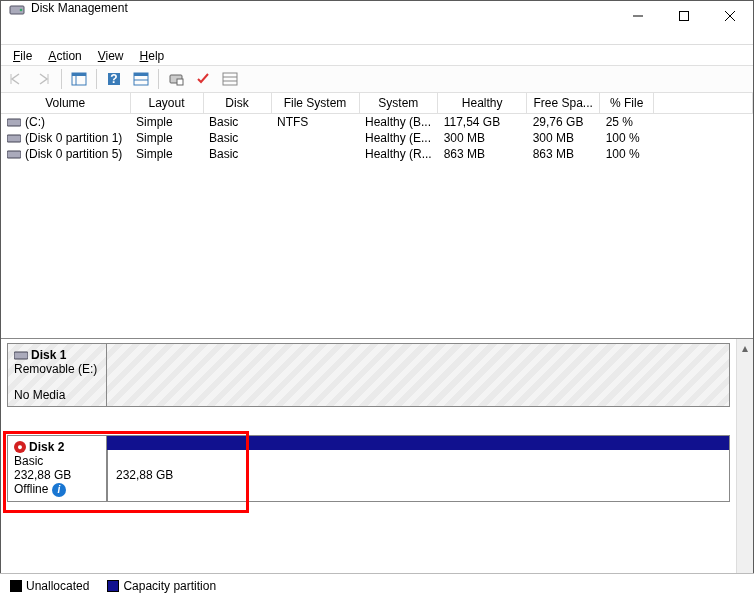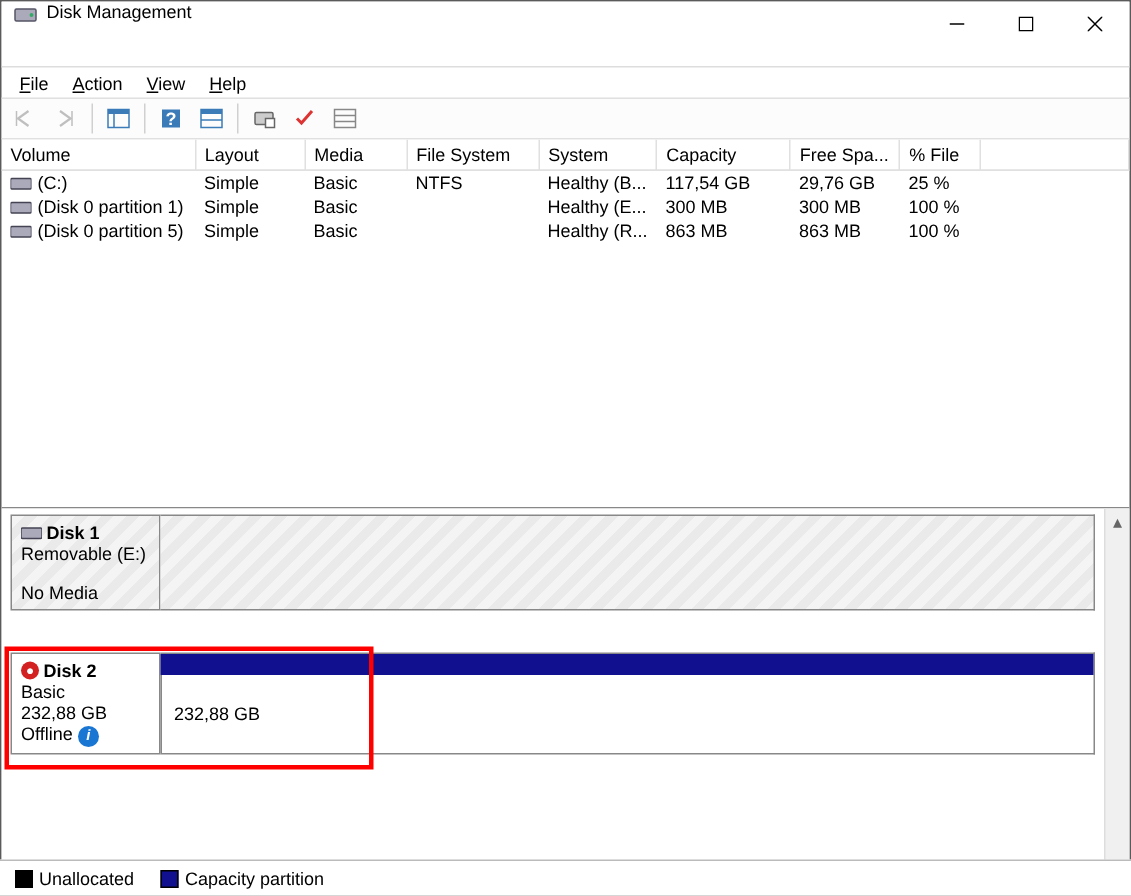--- a/index.html
+++ b/index.html
@@ -18,21 +18,21 @@
 .menubar .menu-item .ul { text-decoration: underline; }
 
 
 .toolbar { height: 28px; display: flex; align-items: center; padding: 0 4px; gap: 3px; border-top: 1px solid #e0e0e0; border-bottom: 1px solid #e0e0e0; background: #fcfcfc; }
 .toolbar .tb-btn { width: 24px; height: 22px; display: flex; align-items: center; justify-content: center; border: 1px solid transparent; }
 .toolbar .tb-btn.disabled { opacity: 0.4; }
 .toolbar .sep { width: 1px; height: 20px; background: #d0d0d0; margin: 0 2px; }
 
 
 .volume-list { border-collapse: collapse; width: 100%; }
-.volume-list th { text-align: left; font-weight: normal; padding: 3px 6px; border-right: 1px solid #e0e0e0; border-bottom: 1px solid #e0e0e0; background: #fff; white-space: nowrap; }
+.volume-list th { text-align: center; font-weight: normal; padding: 3px 6px; border-right: 1px solid #e0e0e0; border-bottom: 1px solid #e0e0e0; background: #fff; white-space: nowrap; }
 .volume-list td { padding: 1px 6px; white-space: nowrap; }
 .volume-list td.first { display: flex; align-items: center; gap: 4px; }
 
 .vol-top { height: 246px; overflow: auto; border-bottom: 1px solid #888; }
 
 
 .disk-panel { height: 246px; overflow: hidden; position: relative; background: #fff; }
 .disk-panel .scroll-indicator { position: absolute; right: 0; top: 0; bottom: 0; width: 17px; background: #f0f0f0; border-left: 1px solid #ddd; }
 .disk-panel .scroll-indicator .arrow { height: 17px; display: flex; align-items: center; justify-content: center; color: #666; }
 .disk-panel-content { margin-right: 17px; padding: 0; }
@@ -148,24 +148,24 @@
       </svg>
     </div>
 </div>
 
 <div class="vol-top">
 <table class="volume-list">
   <thead>
         <tr>
     <th style="width:129px">Volume</th>
     <th style="width:73px">Layout</th>
-    <th style="width:68px">Media</th>
+    <th style="width:68px">Disk</th>
     <th style="width:88px">File System</th>
     <th style="width:74px">System</th>
-    <th style="width:89px">Capacity</th>
+    <th style="width:89px">Healthy</th>
     <th style="width:73px">Free Spa...</th>
     <th style="width:54px">% File</th>
     <th></th>
   </tr>
       </thead>
   <tbody id="vol-rows">
         <tr>
           <td class="first">
             <svg width="14" height="10">
               <rect x="0" y="2" width="14" height="7" fill="#aab" stroke="#445" rx="1"></rect>

